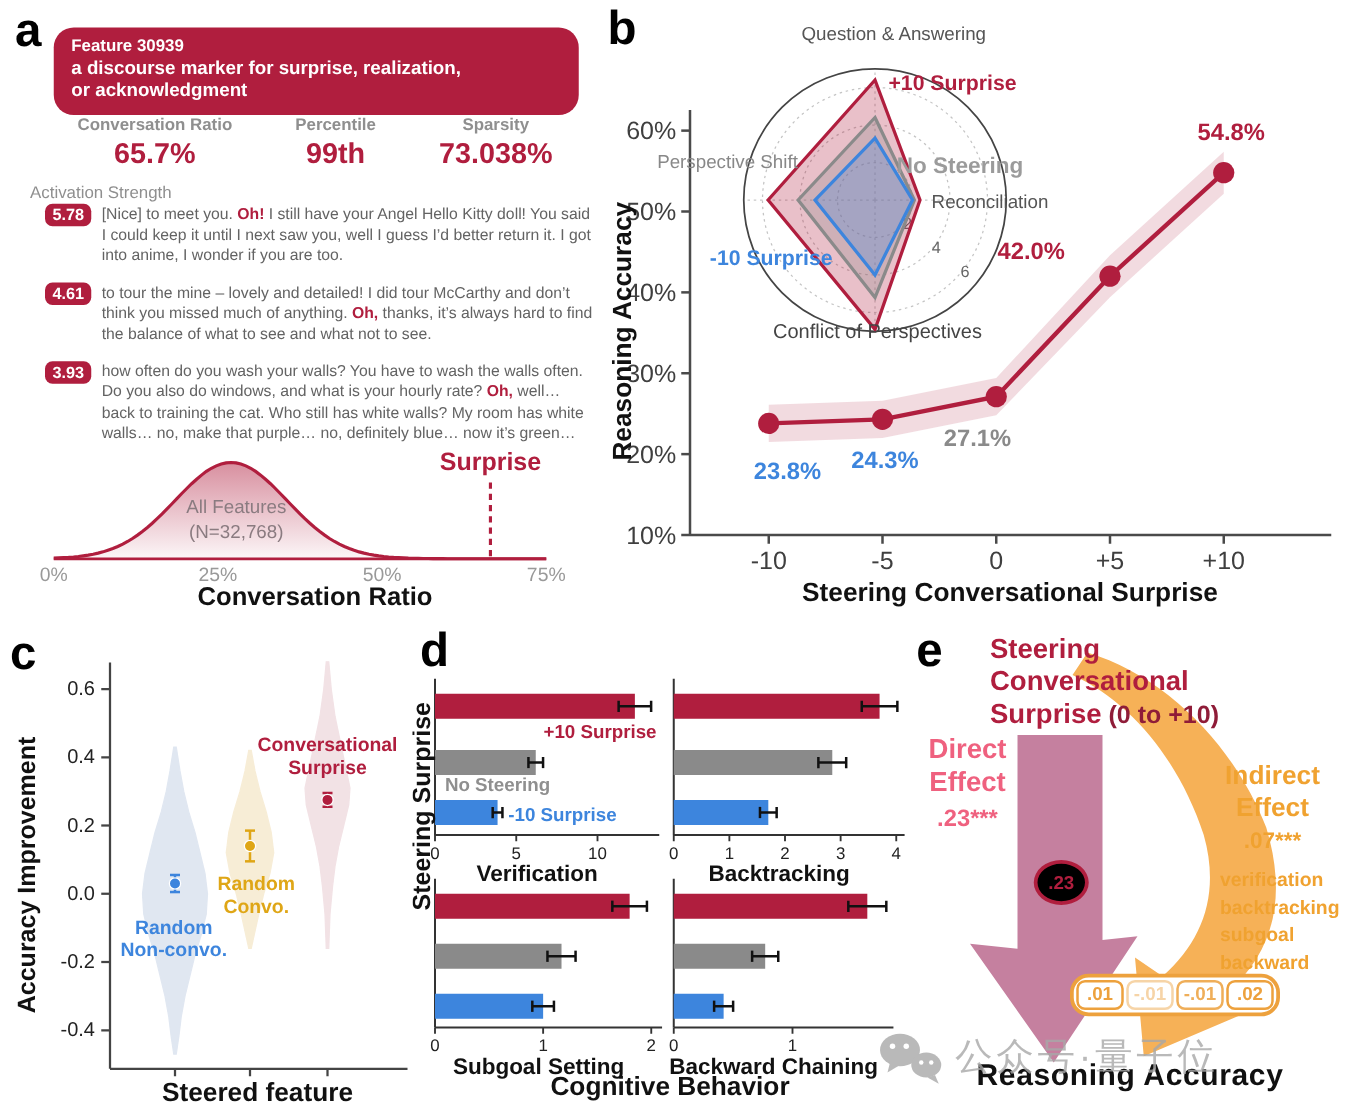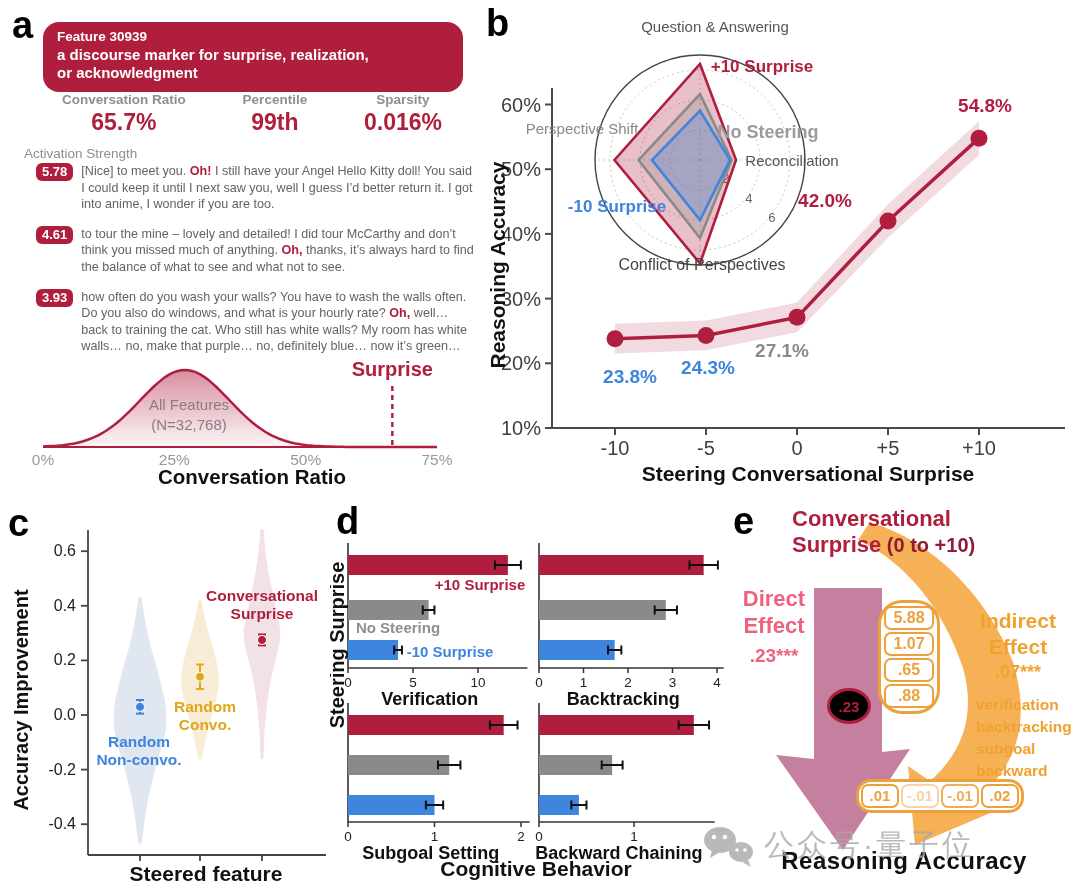--- a/index.html
+++ b/index.html
@@ -66,21 +66,21 @@
     <div class="stat">
       <div class="lbl">Conversation Ratio</div>
       <div class="val">65.7%</div>
     </div>
     <div class="stat">
       <div class="lbl">Percentile</div>
       <div class="val">99th</div>
     </div>
     <div class="stat">
       <div class="lbl">Sparsity</div>
-      <div class="val">0.016%</div>
+      <div class="val">73.038%</div>
     </div>
   </div>
 
   <div class="act-header">Activation Strength</div>
 
   <div class="examples">
     <div class="example">
       <span class="score-badge">5.78</span>
       <p><span>[Nice] to meet you. </span><span class="hl">Oh!</span><span> I still have your Angel Hello Kitty doll! You said I could keep it until I next saw you, well I guess I’d better return it. I got into anime, I wonder if you are too.</span></p>
     </div>
@@ -317,44 +317,39 @@
       <text x="206" y="376" text-anchor="middle" fill="#111" font-size="21" font-weight="900">Cognitive Behavior</text>
     </svg>
 
   <div class="abs" style="left:730px;top:500px;width:350px;height:393px;">
     <svg width="350" height="393" viewBox="0 0 350 393" class="abs" style="left:0;top:0;">
       <path fill="#f6b157" d="M140,22 C205,42 258,98 283,162 C298,212 293,258 252,294 L272,308 L185,345 L178,266 L200,281 C233,252 246,214 233,168 C214,110 176,62 128,40 Z"></path>
       <path fill="#c5809f" d="M84,88 L152,88 L152,252 L180,249 L113,350 L46,255 L84,259 Z"></path>
     </svg>
     <div class="panel-letter" style="left:3px;top:2px;">e</div>
     <div class="e-title">
+      <div>Steering</div>
       <div>Conversational</div>
       <div><span>Surprise</span><span class="t3-rest"> (0 to +10)</span></div>
     </div>
     <div class="direct-effect">
       <div>Direct</div>
       <div>Effect</div>
       <div class="stat-val">.23***</div>
     </div>
     <div class="indirect-effect">
       <div>Indirect</div>
       <div>Effect</div>
       <div class="stat-val">.07***</div>
     </div>
     <div class="mediators" id="mediators">
         <div>verification</div>
         <div>backtracking</div>
         <div>subgoal</div>
         <div>backward</div>
-      </div>
-    <div class="pill-stack" id="pill-stack">
-        <div class="pill-box">5.88</div>
-        <div class="pill-box">1.07</div>
-        <div class="pill-box">.65</div>
-        <div class="pill-box">.88</div>
       </div>
     <div class="pill-row" id="pill-row">
         <div class="pill-box" style="opacity: 1;">.01</div>
         <div class="pill-box" style="opacity: 0.45;">-.01</div>
         <div class="pill-box" style="opacity: 0.85;">-.01</div>
         <div class="pill-box" style="opacity: 1;">.02</div>
       </div>
     <div class="circle-coef">.23</div>
     <div class="outcome-label">Reasoning Accuracy</div>
   </div>

